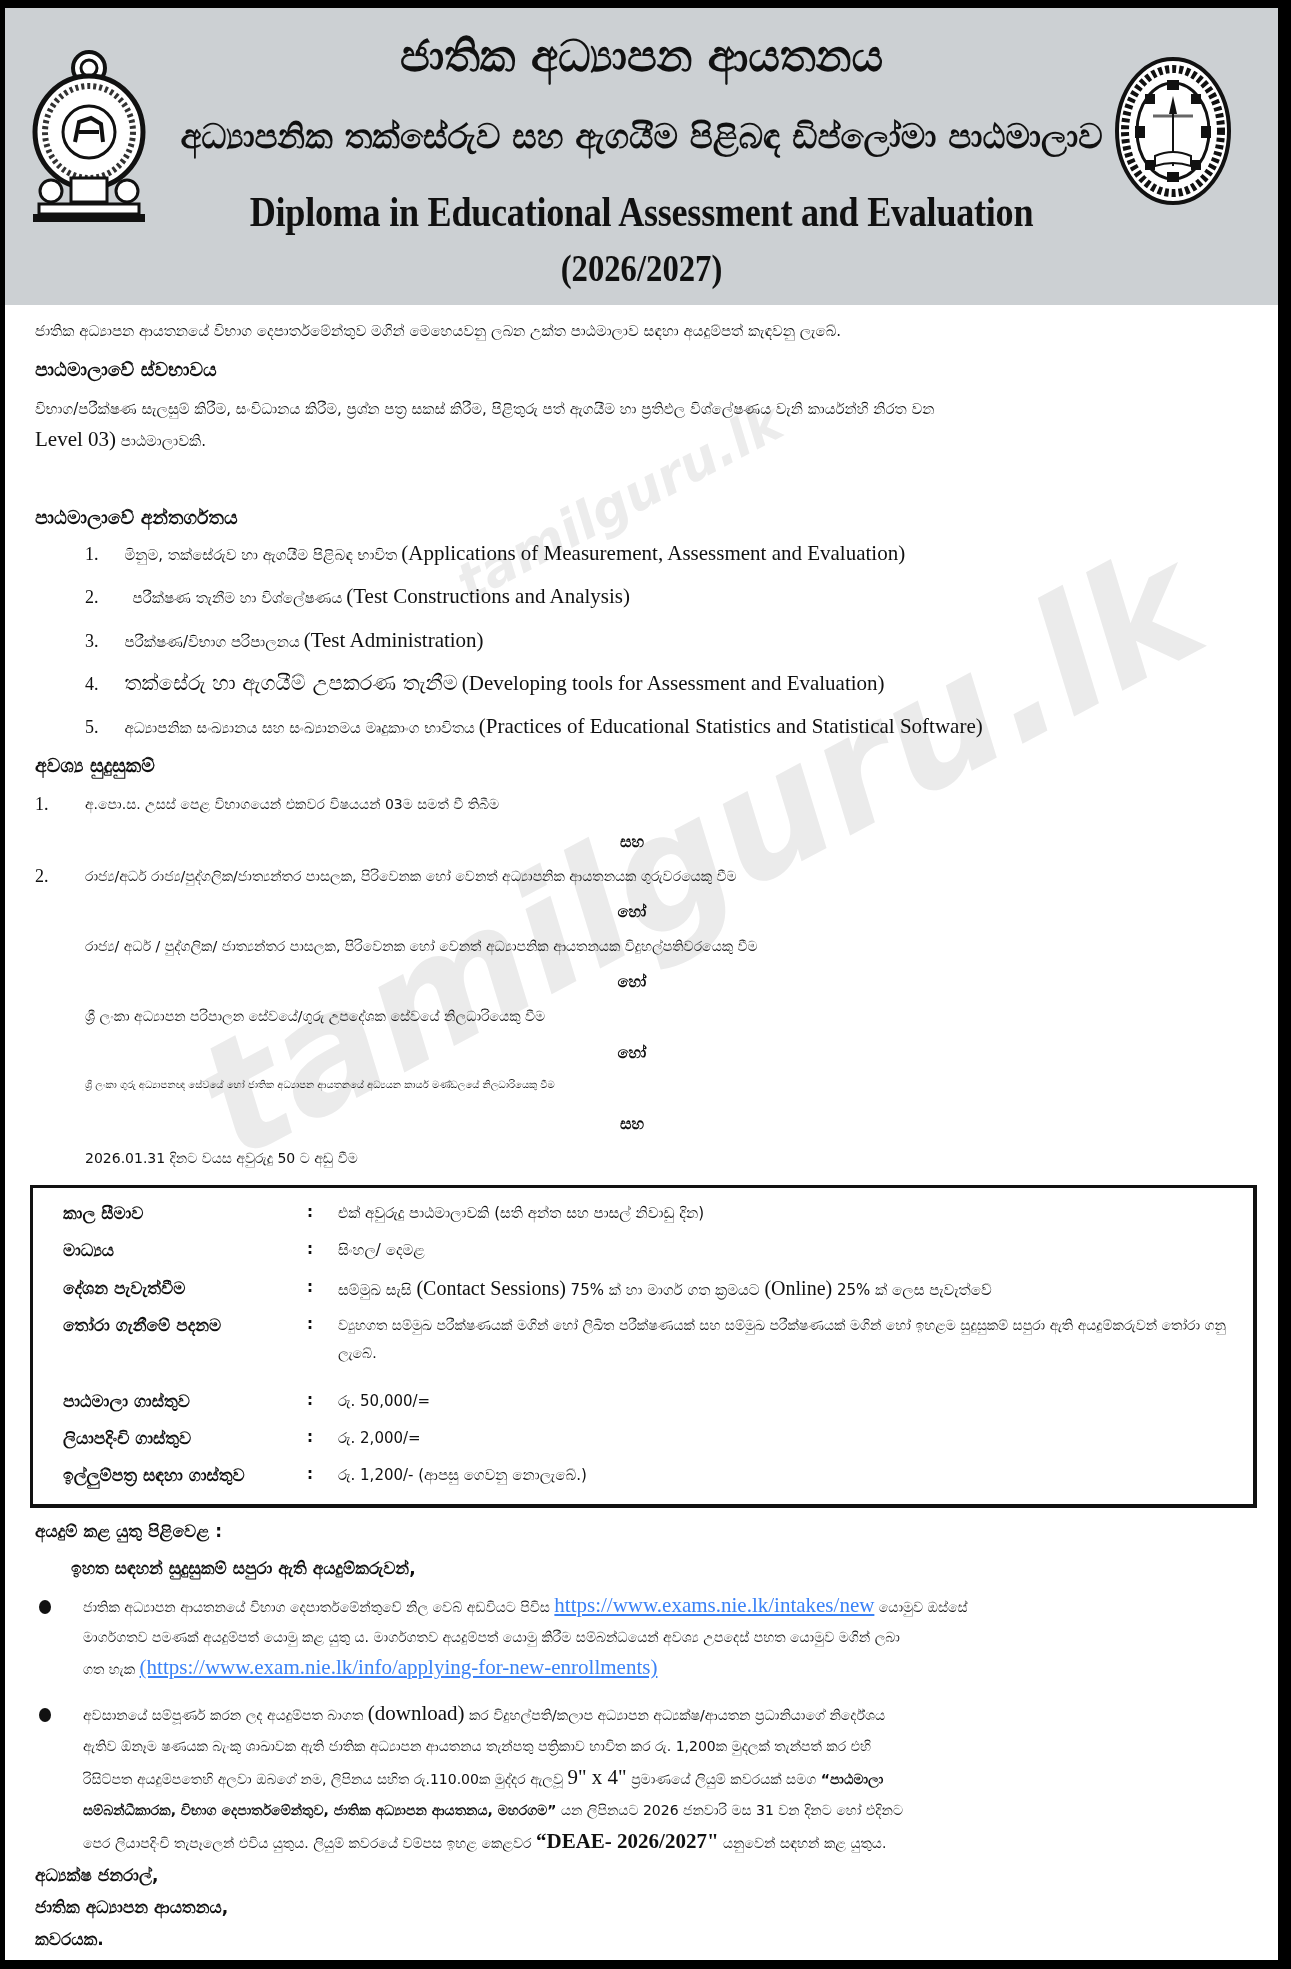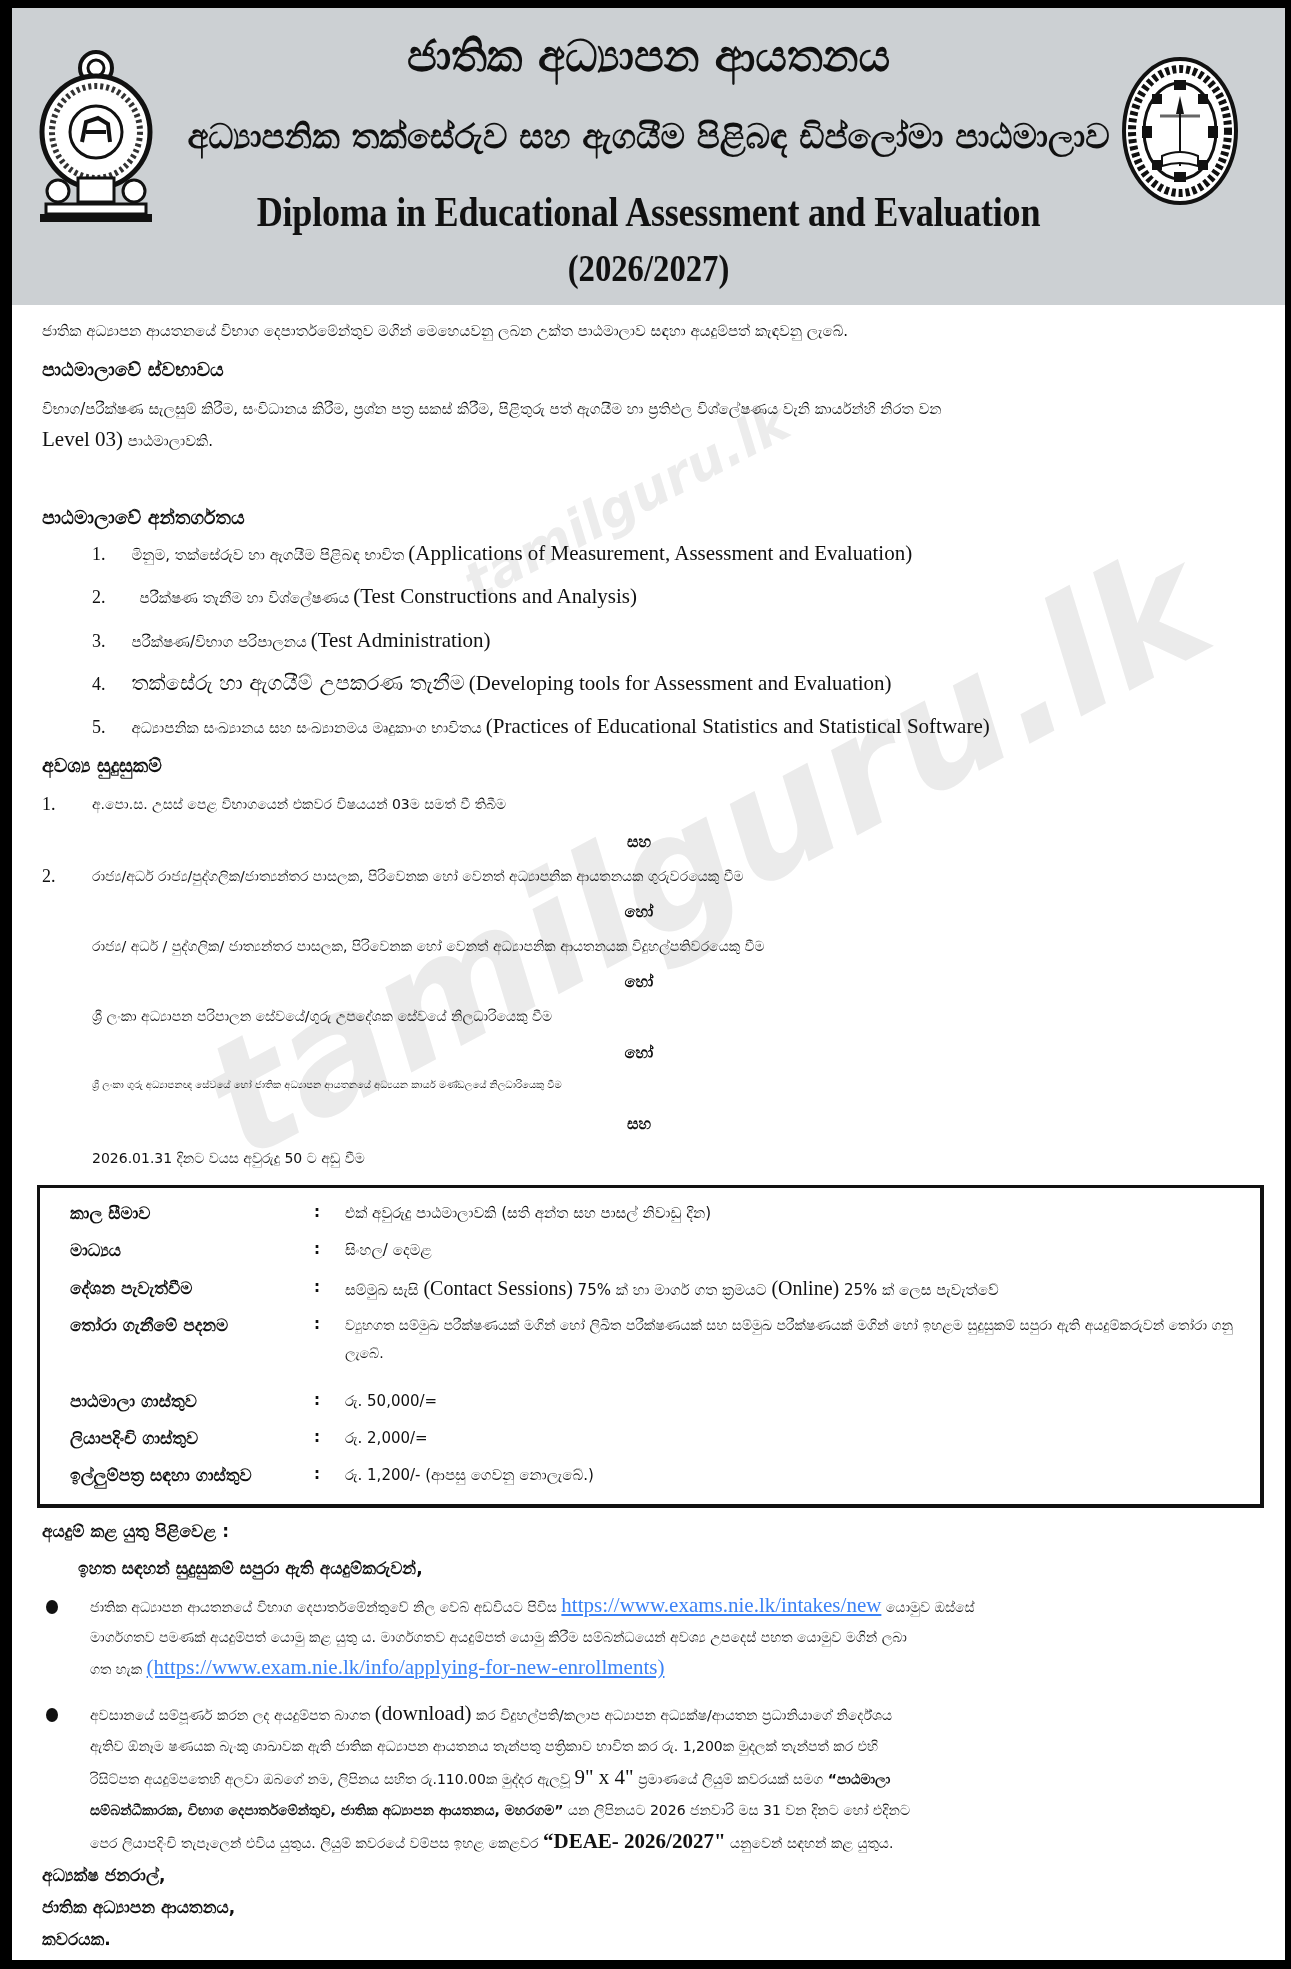--- a/index.html
+++ b/index.html
@@ -1,21 +1,21 @@
 <!DOCTYPE html>
 <html><head>
 <meta charset="utf-8">
 <style>
   html, body { margin: 0; padding: 0; }
   body {
     width: 1291px; height: 1969px; background: #000; position: relative; overflow: hidden;
     font-family: "Liberation Serif", "DejaVu Serif", serif; color: #111;
   }
   .page {
-    position: absolute; left: 12px; top: 8px; width: 1273px; height: 1952px;
+    position: absolute; left: 5px; top: 8px; width: 1273px; height: 1952px;
     background: #fff; overflow: hidden;
   }
   .header {
     position: absolute; left: 0; top: 0; width: 1273px; height: 297px;
     background: #ccd0d3;
   }
   .h-line1 {
     position: absolute; left: 0; right: 0; top: 22px; text-align: center;
     font-family: "DejaVu Sans", sans-serif; font-weight: bold; font-size: 44px; color: #111;
   }

